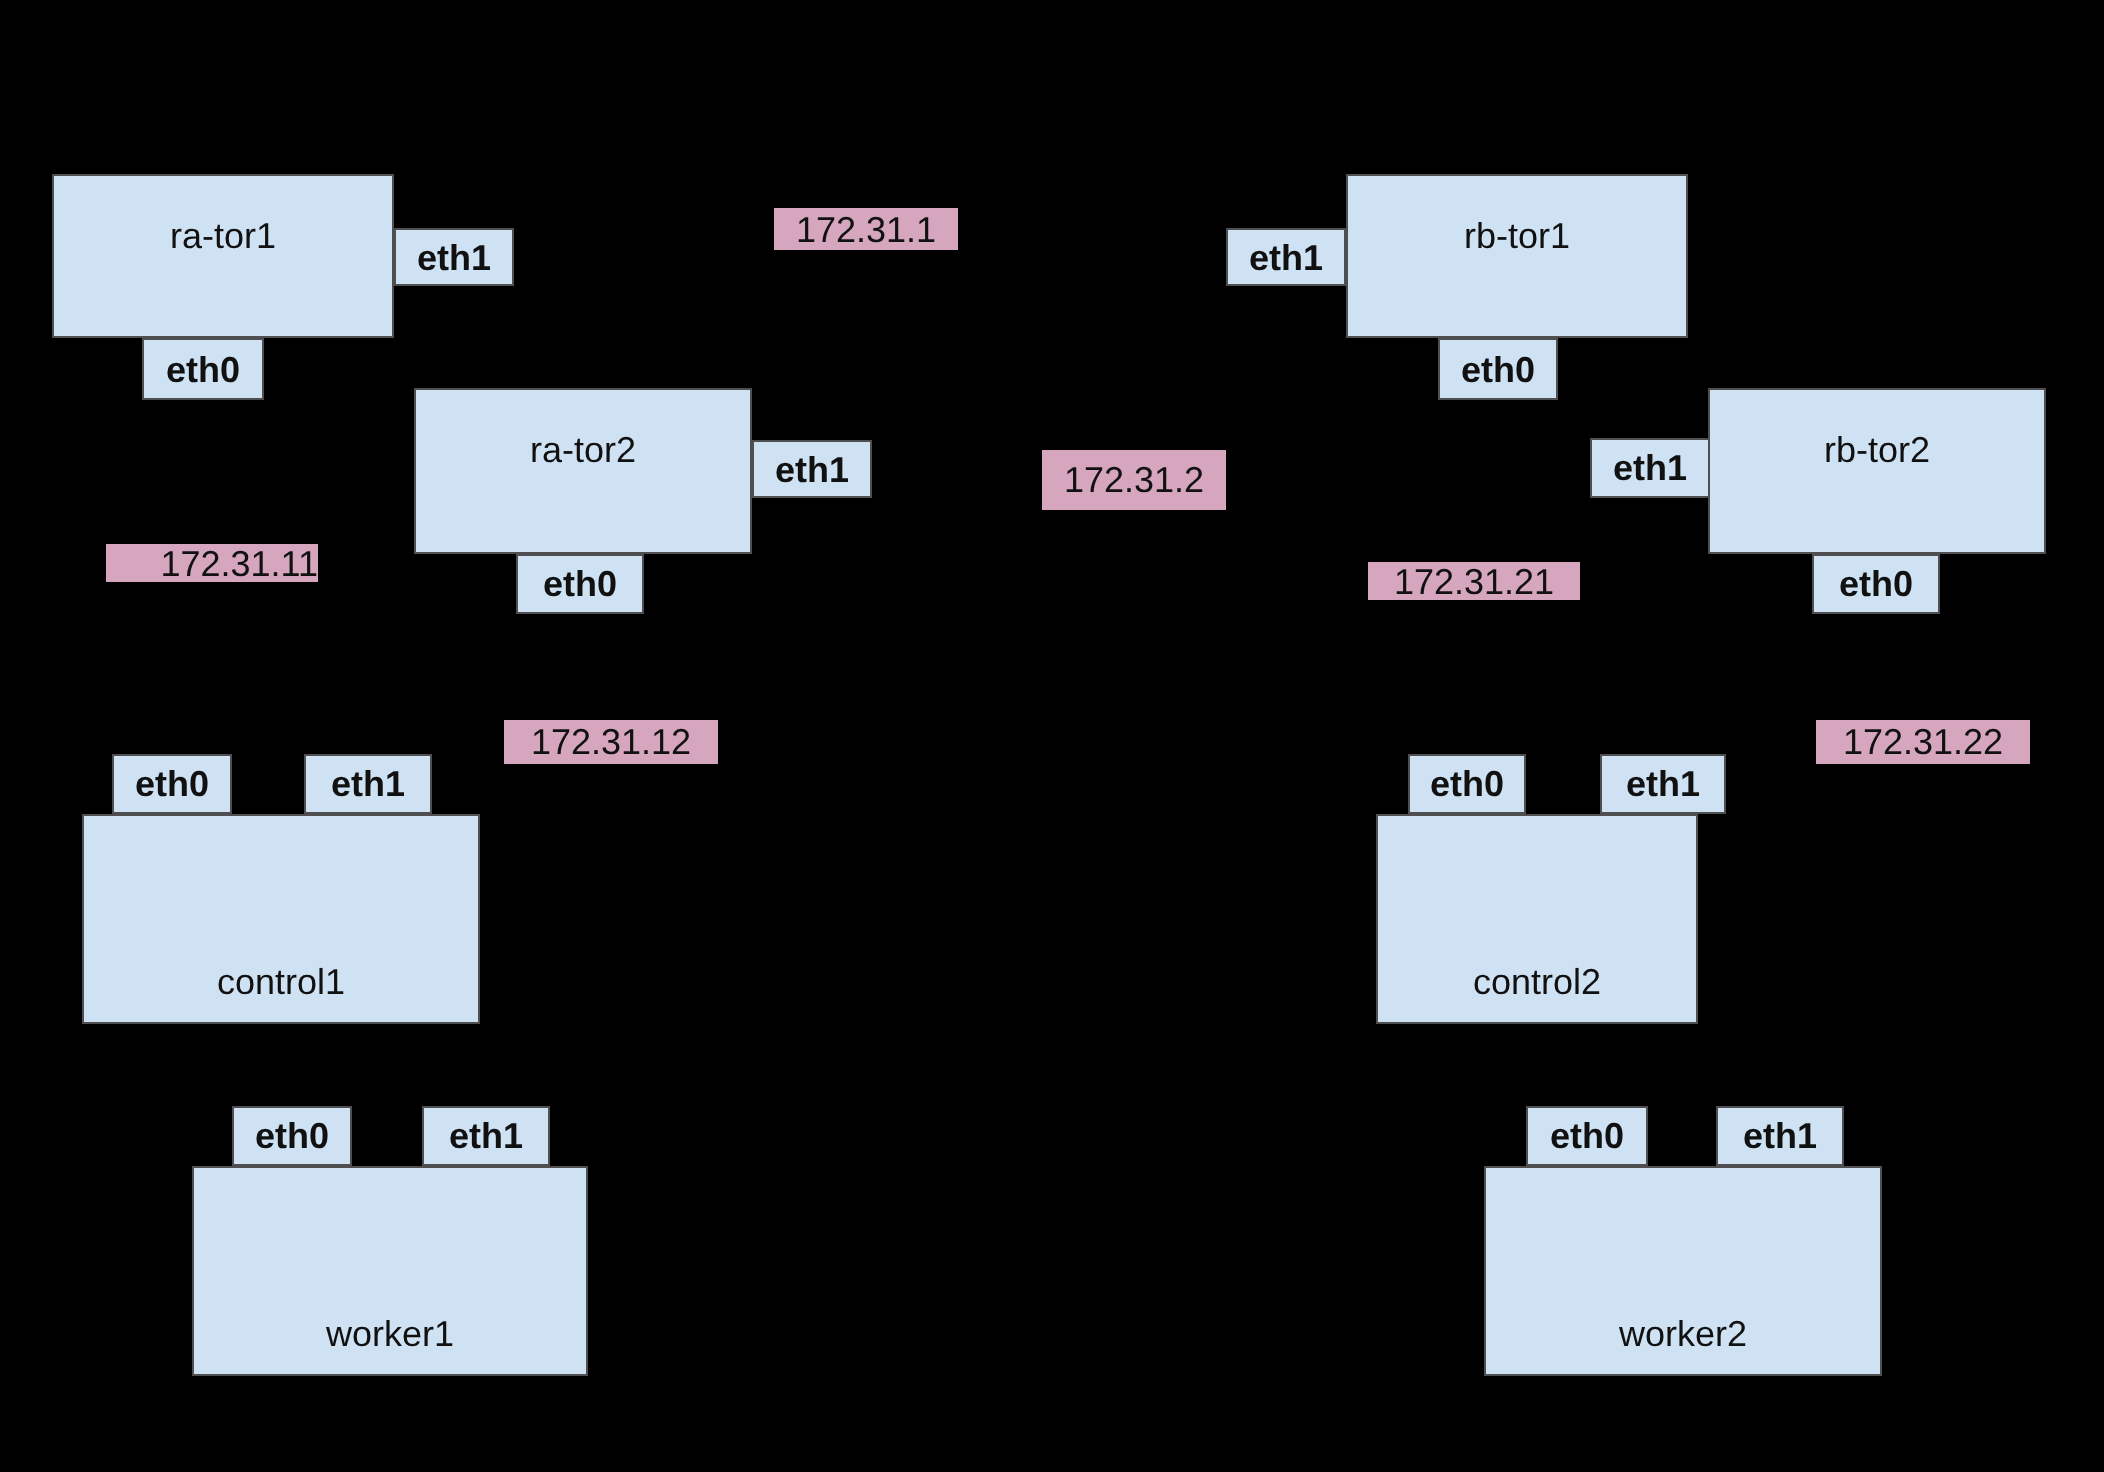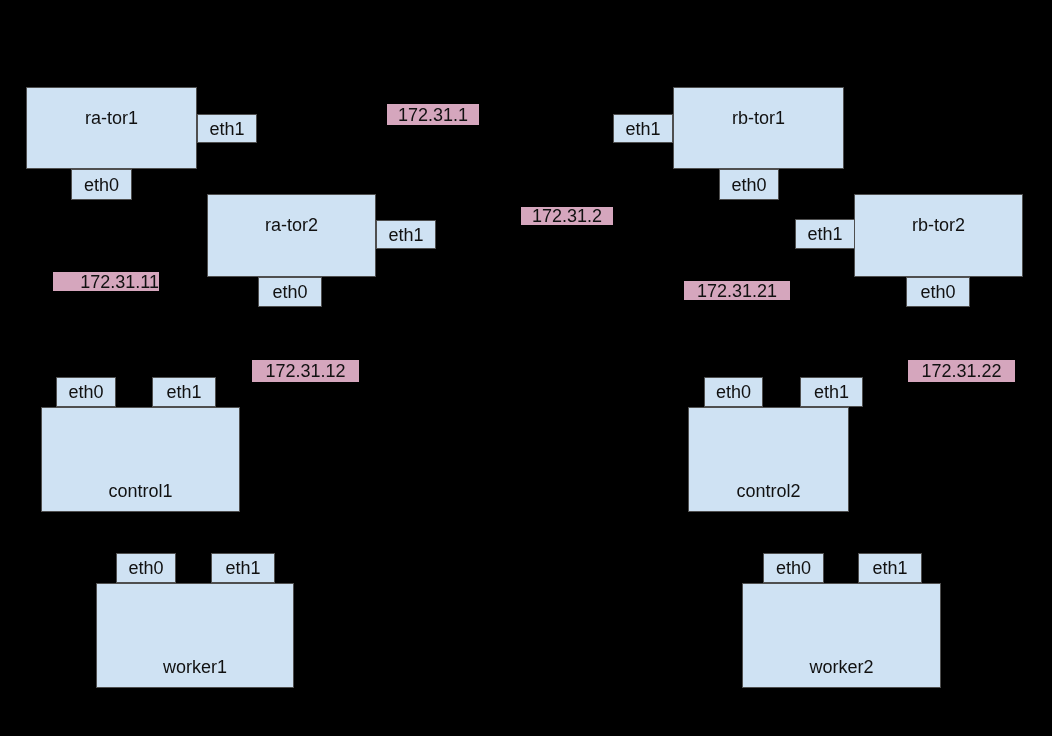--- a/index.html
+++ b/index.html
@@ -41,20 +41,21 @@
     box-sizing: border-box;
     display: flex;
     align-items: center;
     justify-content: center;
   }
   .port .port-label {
     font-size: 18px;
     line-height: 1;
     color: var(--text-color, #111);
     white-space: nowrap;
+    font-weight: bold;
   }
   .ip {
     position: absolute;
     background: var(--ip-fill, #d5a6bd);
     box-sizing: border-box;
     display: flex;
     align-items: center;
     justify-content: center;
     overflow: visible;
   }
@@ -137,21 +138,21 @@
     </div>
     <div class="port" style="left: 763px; top: 553px; width: 61px; height: 30px;">
       <span class="port-label">eth0</span>
     </div>
     <div class="port" style="left: 858px; top: 553px; width: 64px; height: 30px;">
       <span class="port-label">eth1</span>
     </div>
     <div class="ip" style="left: 387px; top: 104px; width: 92px; height: 21px;">
       <span class="ip-text">172.31.1</span>
     </div>
-    <div class="ip" style="left: 521px; top: 207px; width: 92px; height: 18px;">
+    <div class="ip" style="left: 521px; top: 225px; width: 92px; height: 30px;">
       <span class="ip-text">172.31.2</span>
     </div>
     <div class="ip" style="left: 53px; top: 272px; width: 106px; height: 19px; justify-content: flex-end;">
       <span class="ip-text">172.31.11</span>
     </div>
     <div class="ip" style="left: 684px; top: 281px; width: 106px; height: 19px;">
       <span class="ip-text">172.31.21</span>
     </div>
     <div class="ip" style="left: 252px; top: 360px; width: 107px; height: 22px;">
       <span class="ip-text">172.31.12</span>

